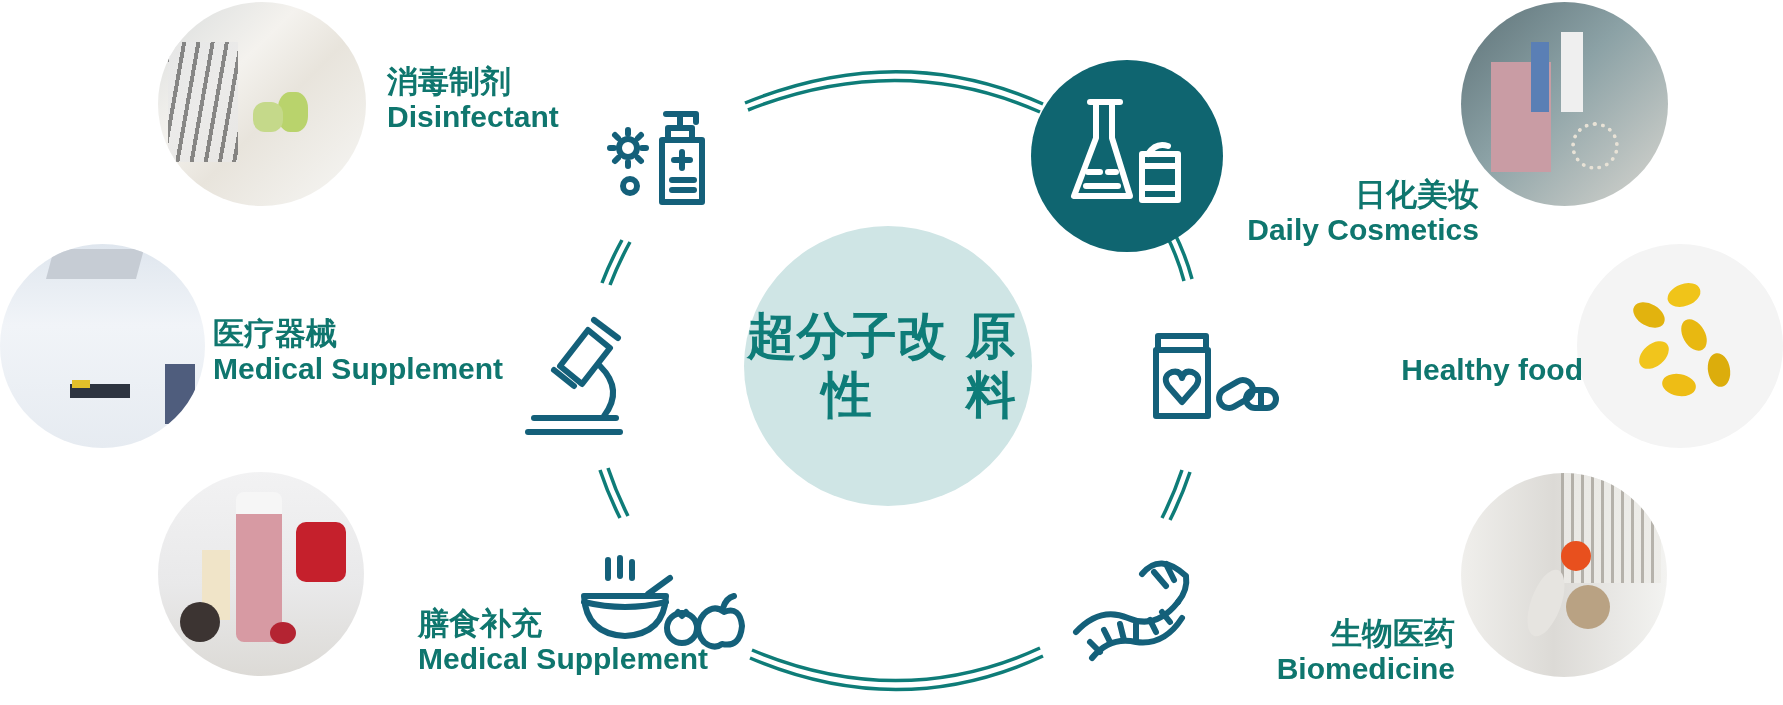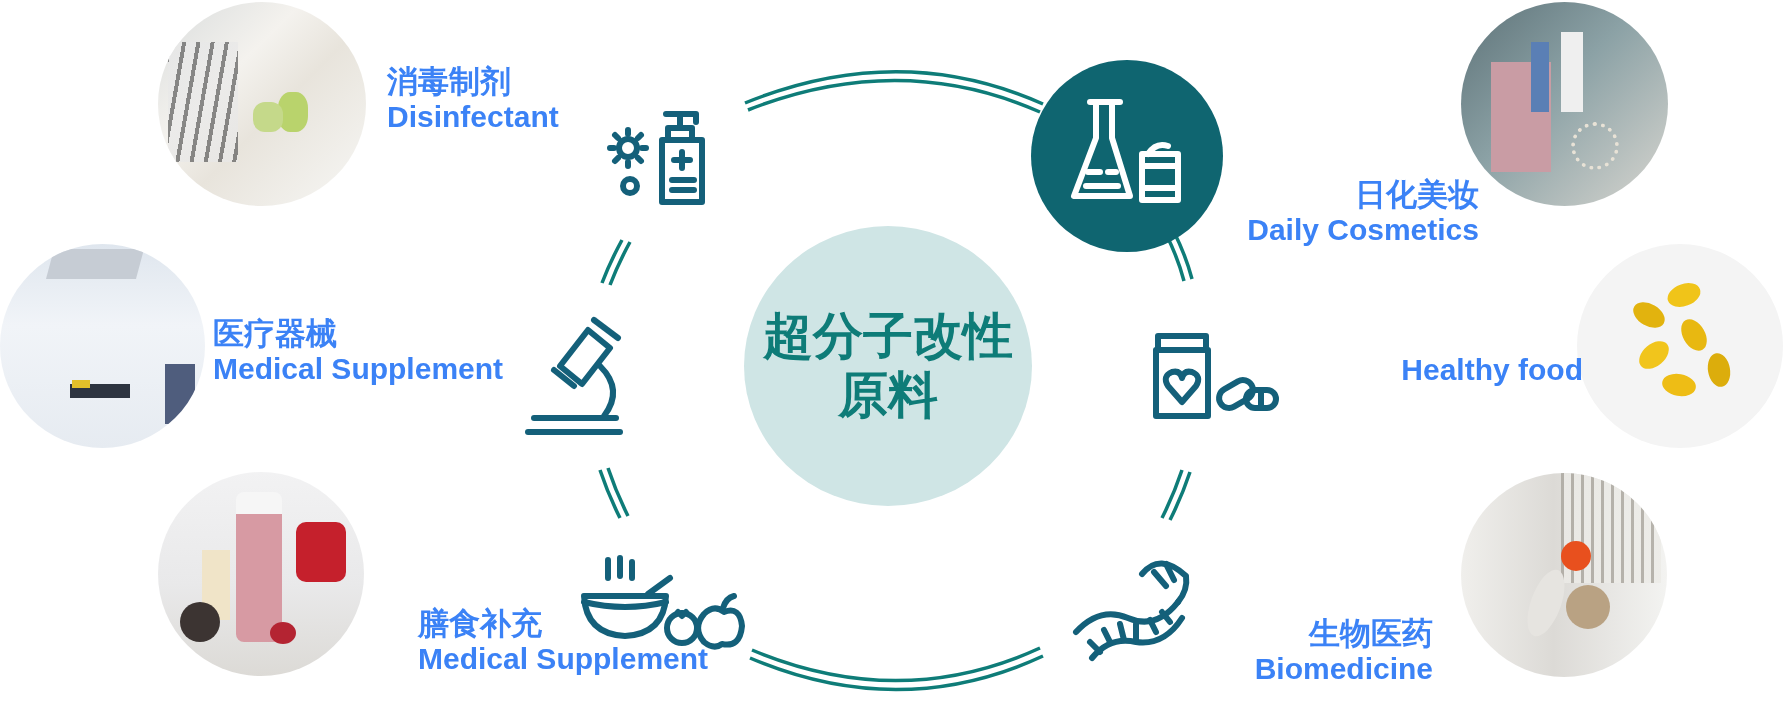--- a/index.html
+++ b/index.html
@@ -1,23 +1,23 @@
 <!DOCTYPE html>
 <html><head>
 <meta charset="utf-8">
 <style>
   html,body{margin:0;padding:0;background:#ffffff;}
   body{width:1783px;height:705px;position:relative;overflow:hidden;font-family:"Liberation Sans","DejaVu Sans",sans-serif;}
   .abs{position:absolute;}
   .photo{position:absolute;border-radius:50%;overflow:hidden;}
-  .label{position:absolute;color:#3b82f6;font-weight:bold;line-height:1.15;white-space:nowrap;}
+  .label{position:absolute;color:#0f766e;font-weight:bold;line-height:1.15;white-space:nowrap;}
   .label .zh{font-size:31px;display:block;font-family:"DejaVu Sans",sans-serif;}
   .label .en{font-size:30px;display:block;}
   .label.right{text-align:right;margin-top:20px;}
-  .center{position:absolute;left:744px;top:226px;width:288px;height:280px;border-radius:50%;background:#cfe5e5;display:flex;align-items:center;justify-content:center;flex-direction:column;}
+  .center{position:absolute;left:744px;top:226px;width:288px;height:280px;border-radius:50%;background:#cfe5e5;display:flex;align-items:center;justify-content:center;flex-direction:row;}
   .center span{color:#0e7c78;font-weight:bold;font-size:50px;line-height:1.18;display:block;text-align:center;font-family:"DejaVu Sans",sans-serif;}
   svg{position:absolute;overflow:visible;}
   .ring{stroke:#0e7c78;fill:none;stroke-width:3.5;}
   .ico{stroke:#14607a;fill:none;stroke-width:6;stroke-linecap:round;stroke-linejoin:round;}
 </style>
 </head>
 <body>
 
 <svg class="abs" style="left:0;top:0;" width="1783" height="705">
 
@@ -177,16 +177,16 @@
 
 <div class="label right" style="right:304px;top:157px;">
   <span class="zh">日化美妆</span>
   <span class="en">Daily Cosmetics</span>
 </div>
 
 <div class="label right" style="right:200px;top:333px;">
   <span class="en">Healthy food</span>
 </div>
 
-<div class="label right" style="right:350px;top:596px;">
+<div class="label right" style="right:328px;top:596px;">
   <span class="zh">生物医药</span>
   <span class="en">Biomedicine</span>
 </div>
 
 </body></html>

